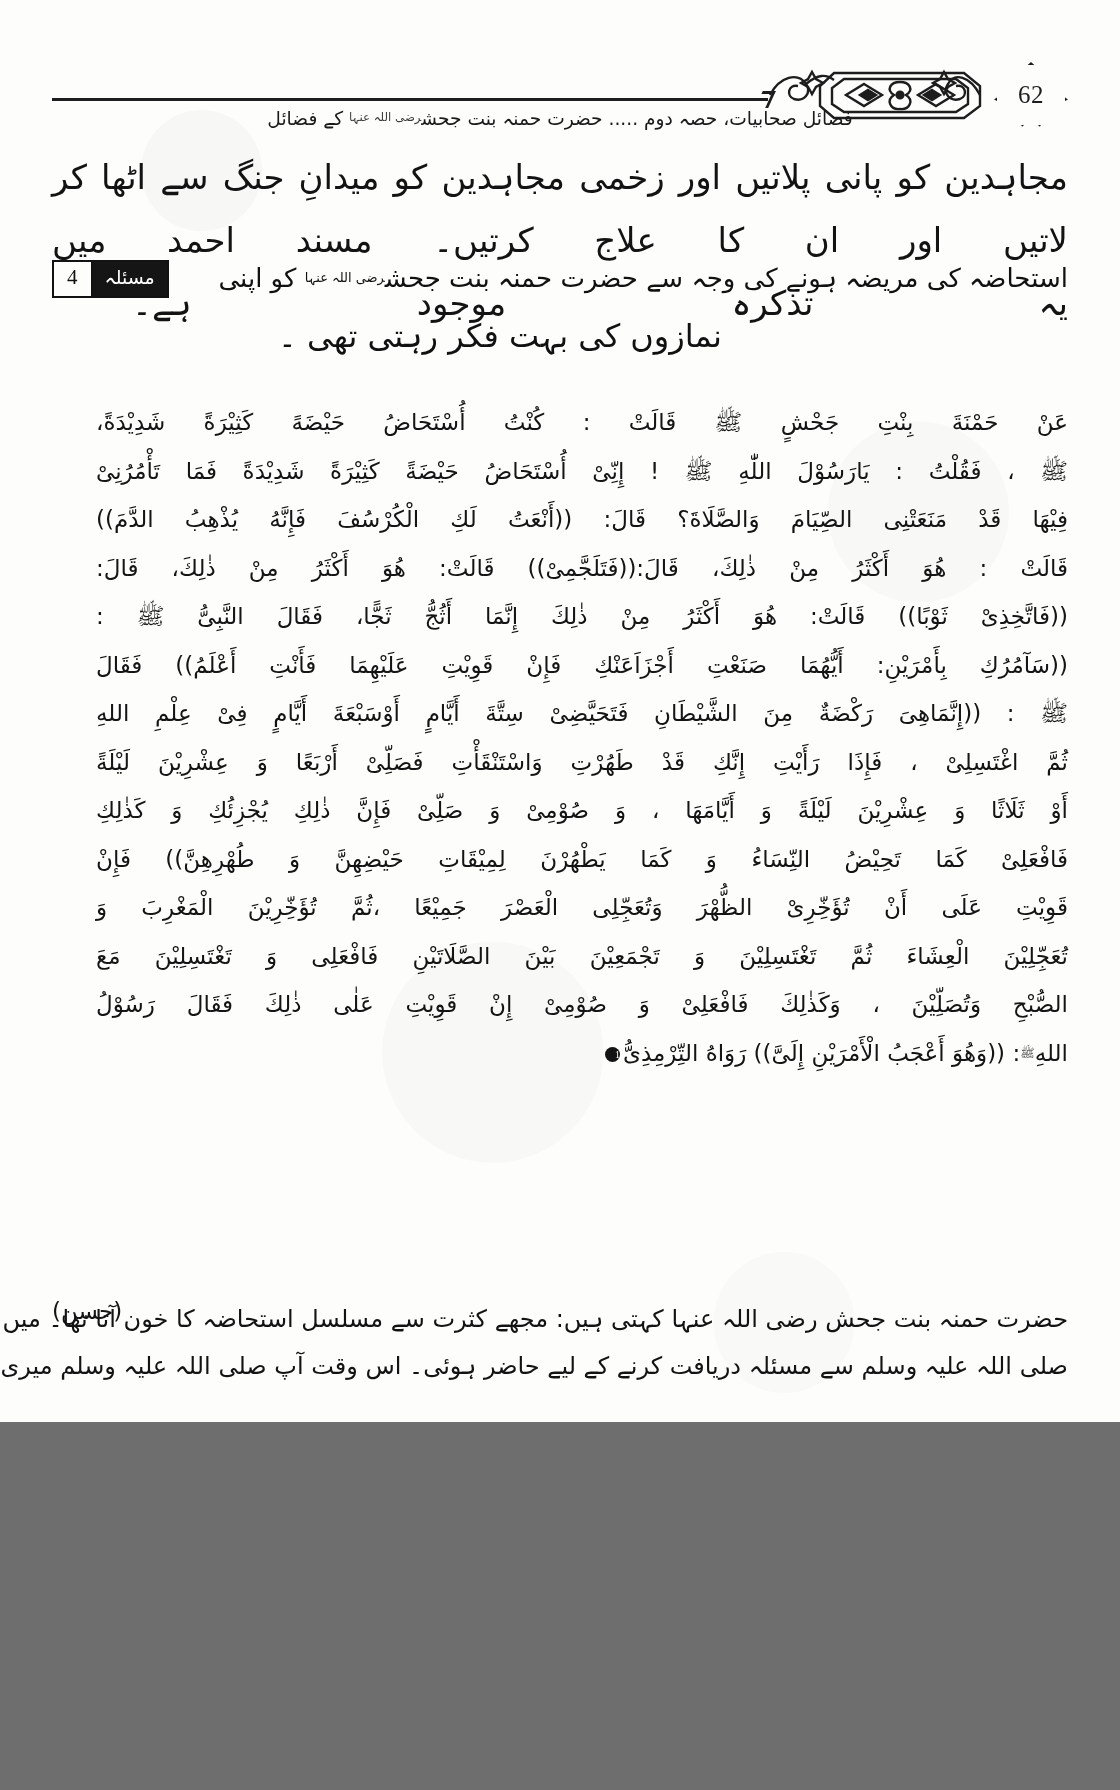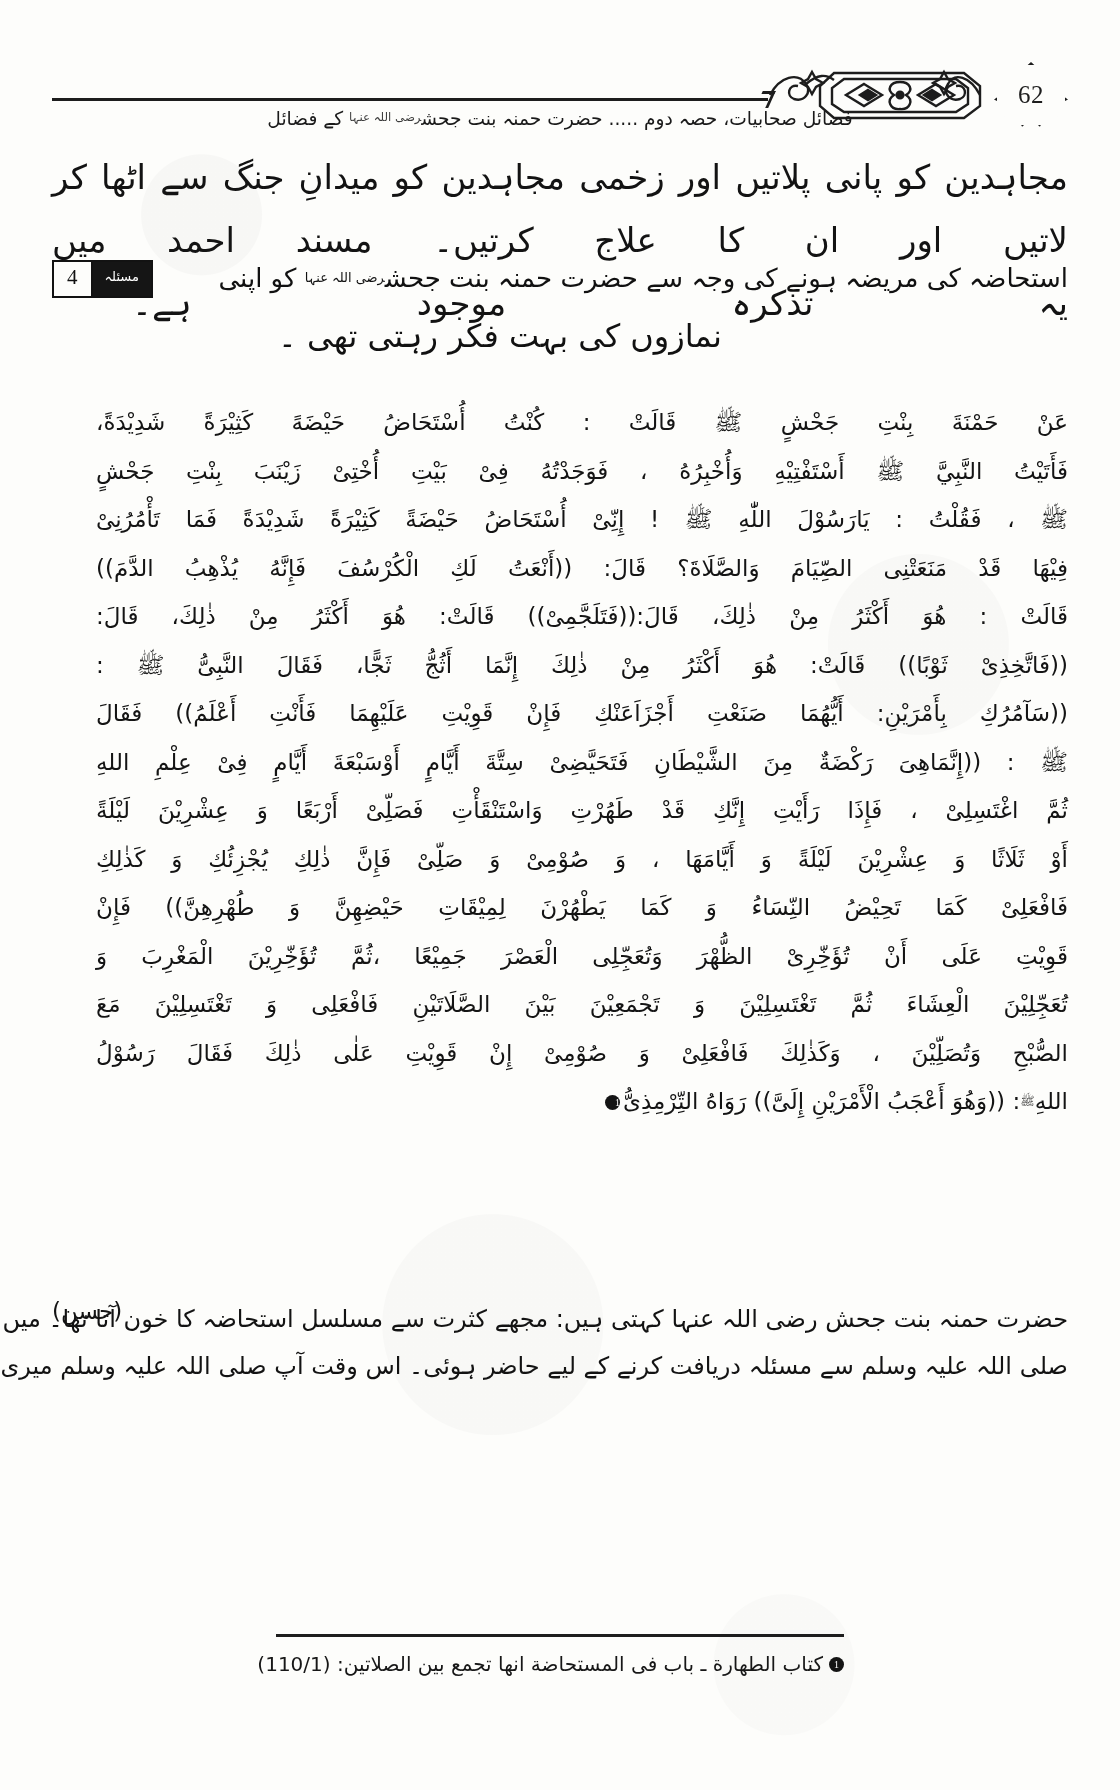--- a/index.html
+++ b/index.html
@@ -4,21 +4,21 @@
 <title>Fazail-e-Sahabiyat — Page 62</title>
 <style>
   html, body {
     margin: 0;
     padding: 0;
     background: #6e6e6e;
   }
   .page {
     position: relative;
     width: 1120px;
-    height: 1790px;
+    height: 1422px;
     margin: 0 auto;
     background: #fdfdfb;
     overflow: hidden;
     font-family: "DejaVu Sans", "Liberation Sans", sans-serif;
     color: #161616;
     
     background-image:
       radial-gradient(circle at 18% 12%, rgba(0,0,0,0.022) 0 60px, rgba(0,0,0,0) 61px),
       radial-gradient(circle at 82% 36%, rgba(0,0,0,0.018) 0 90px, rgba(0,0,0,0) 91px),
       radial-gradient(circle at 44% 74%, rgba(0,0,0,0.020) 0 110px, rgba(0,0,0,0) 111px),
@@ -153,21 +153,21 @@
     flex: 0 0 auto;
     display: inline-flex;
     align-items: stretch;
     height: 34px;
     border: 2px solid #121212;
   }
   .masala-badge .lbl {
     background: #151515;
     color: #ffffff;
     font-family: "DejaVu Sans", "Liberation Sans", sans-serif;
-    font-size: 13px;
+    font-size: 19px;
     line-height: 30px;
     padding: 0 12px;
     white-space: nowrap;
     letter-spacing: 0;
   }
   .masala-badge .numbox {
     background: #fdfdfb;
     color: #111;
     font-family: "Liberation Serif", serif;
     font-size: 21px;
@@ -340,21 +340,20 @@
         <span class="lbl">مسئلہ</span>
         <span class="numbox">4</span>
       </span>
       <span class="masala-text"><span>استحاضہ کی مریضہ ہونے کی وجہ سے حضرت حمنہ بنت جحش</span><span class="hon">رضی اللہ عنہا</span> <span>کو اپنی</span></span>
     </div>
     <div class="masala-line2">نمازوں کی بہت فکر رہتی تھی ۔</div>
   </div>
 
   <div class="hadith">
     <span class="ln">عَنْ حَمْنَةَ بِنْتِ جَحْشٍ ﷺ قَالَتْ : كُنْتُ أُسْتَحَاضُ حَيْضَهً كَثِيْرَةً شَدِيْدَةً،</span>
-    <span class="ln">فَأَتَيْتُ النَّبِيَّ ﷺ أَسْتَفْتِيْهِ وَأُخْبِرُهُ ، فَوَجَدْتُهُ فِىْ بَيْتِ أُخْتِىْ زَيْنَبَ بِنْتِ جَحْشٍ</span>
     <span class="ln">ﷺ ، فَقُلْتُ : يَارَسُوْلَ اللّٰهِ ﷺ ! إِنِّىْ أُسْتَحَاضُ حَيْضَةً كَثِيْرَةً شَدِيْدَةً فَمَا تَأْمُرُنِىْ</span>
     <span class="ln">فِيْهَا قَدْ مَنَعَتْنِى الصِّيَامَ وَالصَّلَاةَ؟ قَالَ: ((أَنْعَتُ لَكِ الْكُرْسُفَ فَإِنَّهُ يُذْهِبُ الدَّمَ))</span>
     <span class="ln">قَالَتْ : هُوَ أَكْثَرُ مِنْ ذٰلِكَ، قَالَ:((فَتَلَجَّمِىْ)) قَالَتْ: هُوَ أَكْثَرُ مِنْ ذٰلِكَ، قَالَ:</span>
     <span class="ln">((فَاتَّخِذِىْ ثَوْبًا)) قَالَتْ: هُوَ أَكْثَرُ مِنْ ذٰلِكَ إِنَّمَا أَثُجُّ ثَجًّا، فَقَالَ النَّبِىُّ ﷺ :</span>
     <span class="ln">((سَآمُرُكِ بِأَمْرَيْنِ: أَيُّهُمَا صَنَعْتِ أَجْزَاَعَنْكِ فَإِنْ قَوِيْتِ عَلَيْهِمَا فَأَنْتِ أَعْلَمُ)) فَقَالَ</span>
     <span class="ln">ﷺ : ((إِنَّمَاهِىَ رَكْضَةٌ مِنَ الشَّيْطَانِ فَتَحَيَّضِىْ سِتَّةَ أَيَّامٍ أَوْسَبْعَةَ أَيَّامٍ فِىْ عِلْمِ اللهِ</span>
     <span class="ln">ثُمَّ اغْتَسِلِىْ ، فَإِذَا رَأَيْتِ إِنَّكِ قَدْ طَهُرْتِ وَاسْتَنْقَأْتِ فَصَلِّىْ أَرْبَعًا وَ عِشْرِيْنَ لَيْلَةً</span>
     <span class="ln">أَوْ ثَلَاثًا وَ عِشْرِيْنَ لَيْلَةً وَ أَيَّامَهَا ، وَ صُوْمِىْ وَ صَلِّىْ فَإِنَّ ذٰلِكِ يُجْزِئُكِ وَ كَذٰلِكِ</span>
     <span class="ln">فَافْعَلِىْ كَمَا تَحِيْضُ النِّسَاءُ وَ كَمَا يَطْهُرْنَ لِمِيْقَاتِ حَيْضِهِنَّ وَ طُهْرِهِنَّ)) فَإِنْ</span>
     <span class="ln">قَوِيْتِ عَلَى أَنْ تُؤَخِّرِىْ الظُّهْرَ وَتُعَجِّلِى الْعَصْرَ جَمِيْعًا ،ثُمَّ تُؤَخِّرِيْنَ الْمَغْرِبَ وَ</span>

